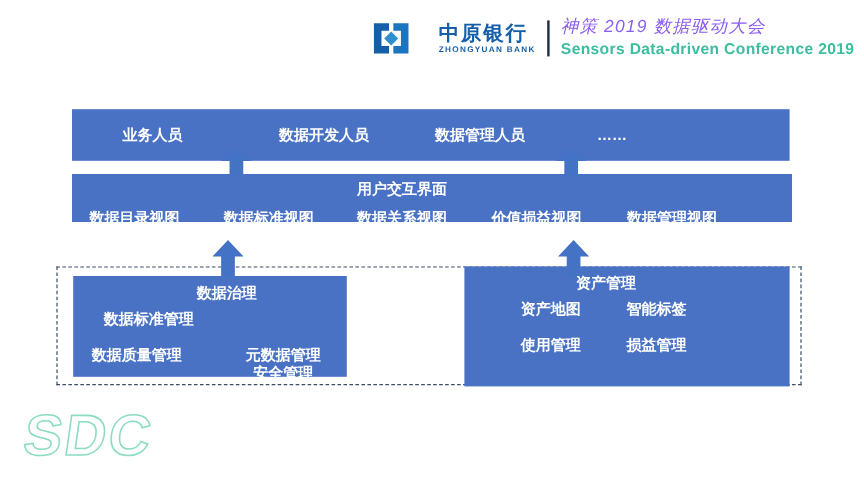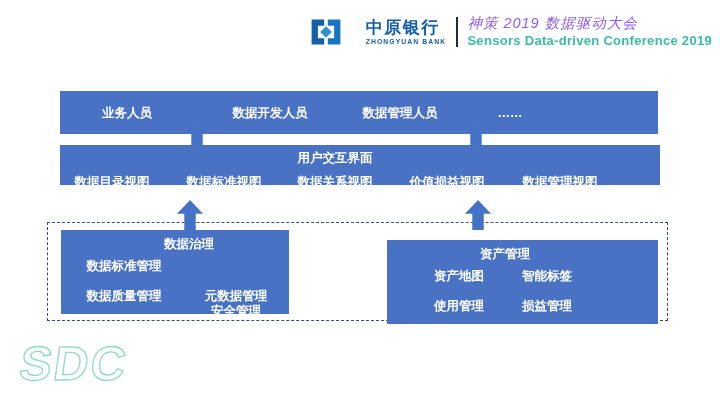--- a/index.html
+++ b/index.html
@@ -81,25 +81,25 @@
 
   <div class="arrow" style="left:177px;top:200px;height:30px;"></div>
   <div class="arrow" style="left:465px;top:200px;height:30px;"></div>
 
   <div class="dashed" style="left:47px;top:222px;width:619px;height:97px;"></div>
 
   <div class="box inner-box" style="left:61px;top:230px;width:228px;height:84px;">
     <span class="lbl" style="left:128px;top:8px;">数据治理</span>
     <span class="lbl" style="left:63px;top:30px;">数据标准管理</span>
     <span class="lbl" style="left:175px;top:30px;margin-top:45px;">安全管理</span>
-    <span class="lbl" style="left:63px;top:60px;text-align:right;">数据质量管理</span>
+    <span class="lbl" style="left:53px;top:60px;text-align:right;">数据质量管理</span>
     <span class="lbl" style="left:175px;top:60px;">元数据管理</span>
   </div>
 
-  <div class="box inner-box" style="left:387px;top:240px;width:271px;height:84px;">
+  <div class="box inner-box" style="left:387px;top:222px;width:271px;height:100px;">
     <span class="lbl" style="left:118px;top:8px;">资产管理</span>
     <span class="lbl" style="left:72px;top:30px;">资产地图</span>
     <span class="lbl" style="left:160px;top:30px;">智能标签</span>
     <span class="lbl" style="left:72px;top:60px;">使用管理</span>
     <span class="lbl" style="left:160px;top:60px;">损益管理</span>
   </div>
 
   <div class="watermark">SDC</div>
 
 </div>

